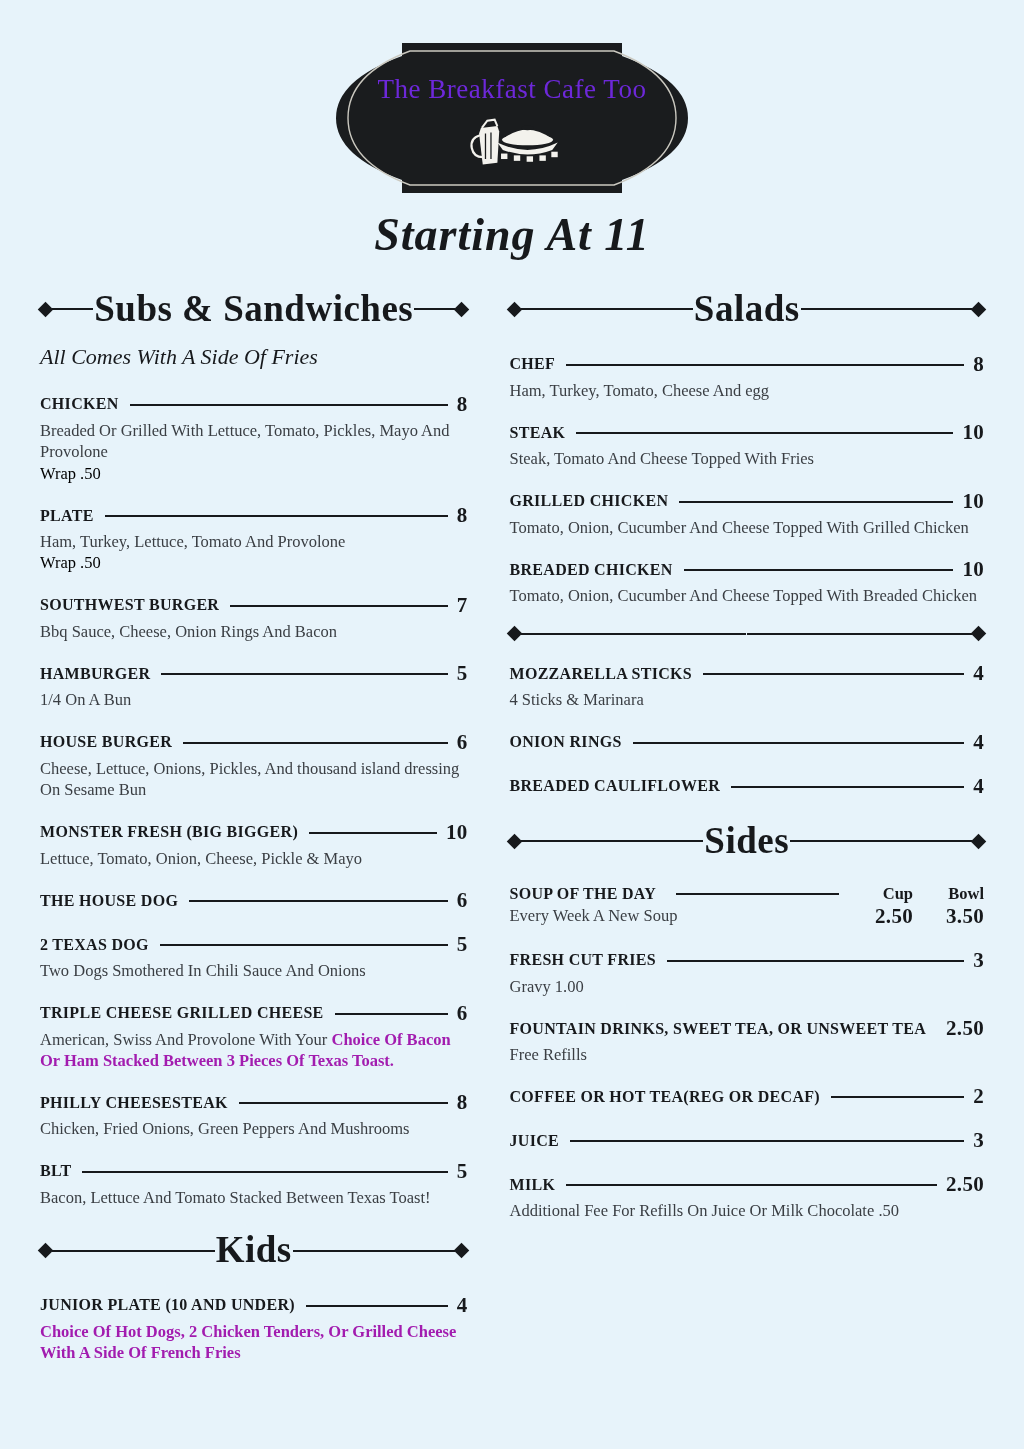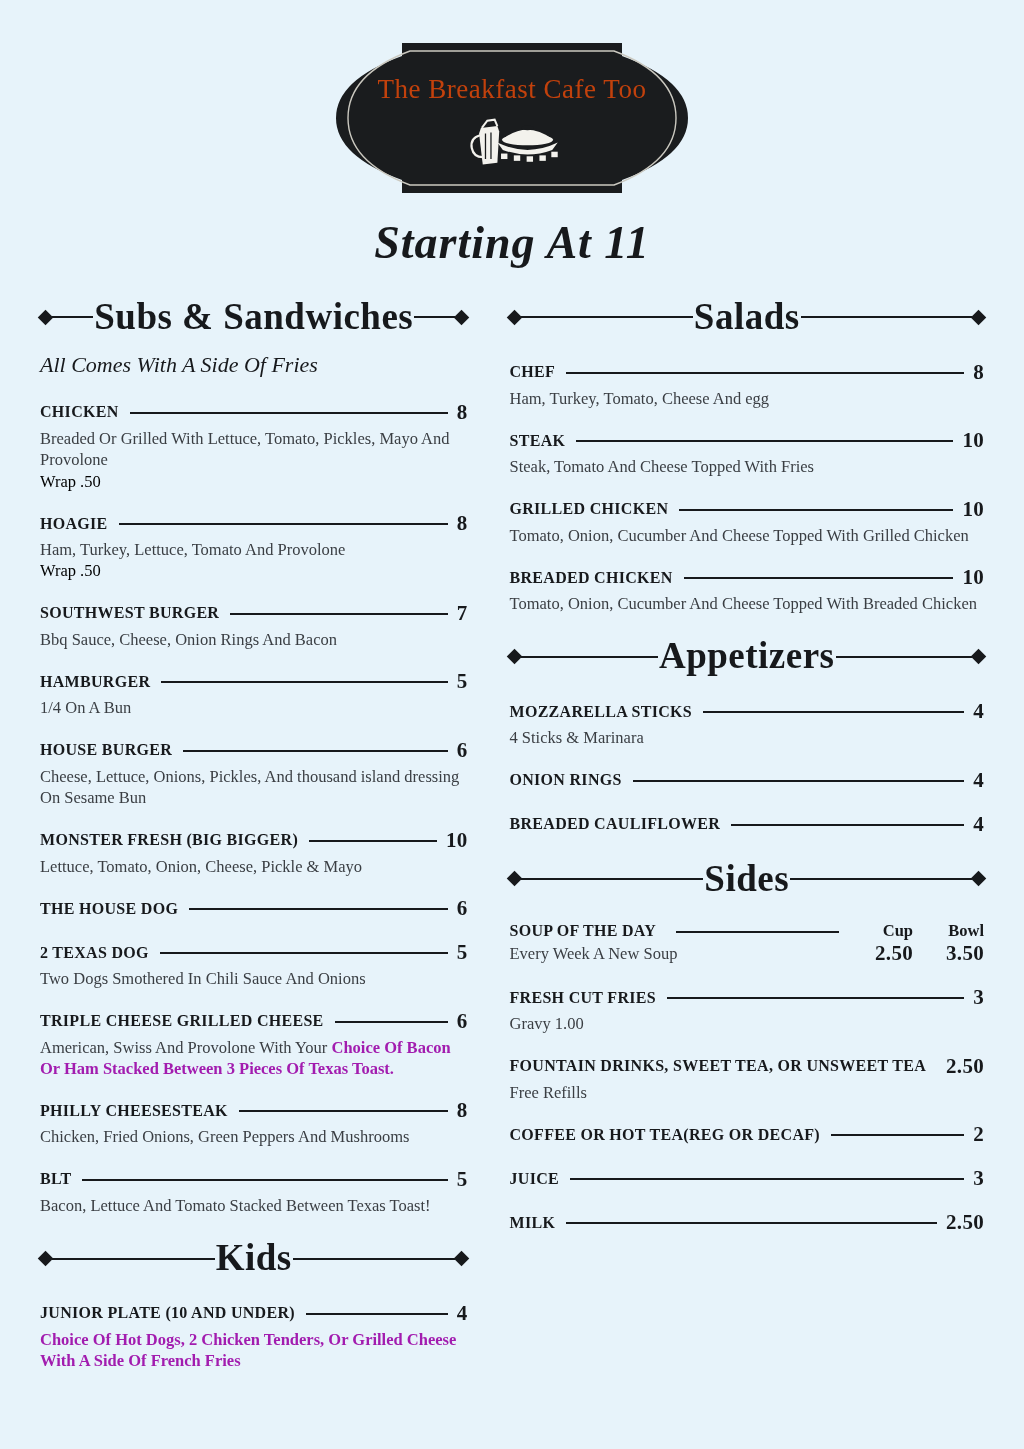--- a/index.html
+++ b/index.html
@@ -15,29 +15,29 @@
 
   
   .logo { width:352px; height:152px; margin:0 auto; position:relative; }
   .plaque { position:absolute; inset:0; }
   .logo-inner {
     position:absolute; inset:0;
     display:flex; flex-direction:column; align-items:center;
     padding-top:32px;
   }
   .logo-title {
-    color:#c2410c; font-size:27px; font-weight:400; letter-spacing:.5px;
+    color:#6d28d9; font-size:27px; font-weight:400; letter-spacing:.5px;
     white-space:nowrap;
   }
   .logo-art { width:116px; height:64px; margin-top:1px; }
 
   
   .tagline {
     text-align:center; font-style:italic; font-weight:600;
-    font-size:46px; letter-spacing:1px; margin-top:22px;
+    font-size:46px; letter-spacing:1px; margin-top:14px;
   }
 
   
   .cols { display:grid; grid-template-columns:1fr 1fr; column-gap:42px; margin-top:28px; }
 
   .section + .section { margin-top:22px; }
   .shead { display:flex; align-items:center; gap:1px; margin-bottom:22px; }
   .diamond { width:11px; height:11px; background:#17191c; transform:rotate(45deg); flex:none; }
   .hrule { flex:1; height:2px; background:#17191c; min-width:14px; }
   .stitle { font-size:37px; font-weight:700; letter-spacing:.5px; white-space:nowrap; line-height:1.1; }
@@ -112,21 +112,21 @@
             <div class="row">
               <span class="iname">CHICKEN</span>
               <span class="rule"></span>
               <span class="price">8</span>
             </div>
             <p class="desc"><span>Breaded Or Grilled With Lettuce, Tomato, Pickles, Mayo And Provolone</span></p>
             <p class="note">Wrap .50</p>
           </div>
           <div class="item">
             <div class="row">
-              <span class="iname">HOAGIE</span>
+              <span class="iname">PLATE</span>
               <span class="rule"></span>
               <span class="price">8</span>
             </div>
             <p class="desc"><span>Ham, Turkey, Lettuce, Tomato And Provolone</span></p>
             <p class="note">Wrap .50</p>
           </div>
           <div class="item">
             <div class="row">
               <span class="iname">SOUTHWEST BURGER</span>
               <span class="rule"></span>
@@ -255,21 +255,20 @@
               <span class="rule"></span>
               <span class="price">10</span>
             </div>
             <p class="desc"><span>Tomato, Onion, Cucumber And Cheese Topped With Breaded Chicken</span></p>
           </div>
         </section>
         <section class="section">
           <div class="shead">
             <span class="diamond"></span>
             <span class="hrule"></span>
-            <h2 class="stitle">Appetizers</h2>
             <span class="hrule"></span>
             <span class="diamond"></span>
           </div>
           <div class="item">
             <div class="row">
               <span class="iname">MOZZARELLA STICKS</span>
               <span class="rule"></span>
               <span class="price">4</span>
             </div>
             <p class="desc"><span>4 Sticks &amp; Marinara</span></p>
@@ -337,18 +336,19 @@
               <span class="rule"></span>
               <span class="price">3</span>
             </div>
           </div>
           <div class="item">
             <div class="row">
               <span class="iname">MILK</span>
               <span class="rule"></span>
               <span class="price">2.50</span>
             </div>
+            <p class="desc"><span>Additional Fee For Refills On Juice Or Milk Chocolate .50</span></p>
           </div>
         </section>
       </div>
   </main>
 
 </div>
 
 </body></html>

